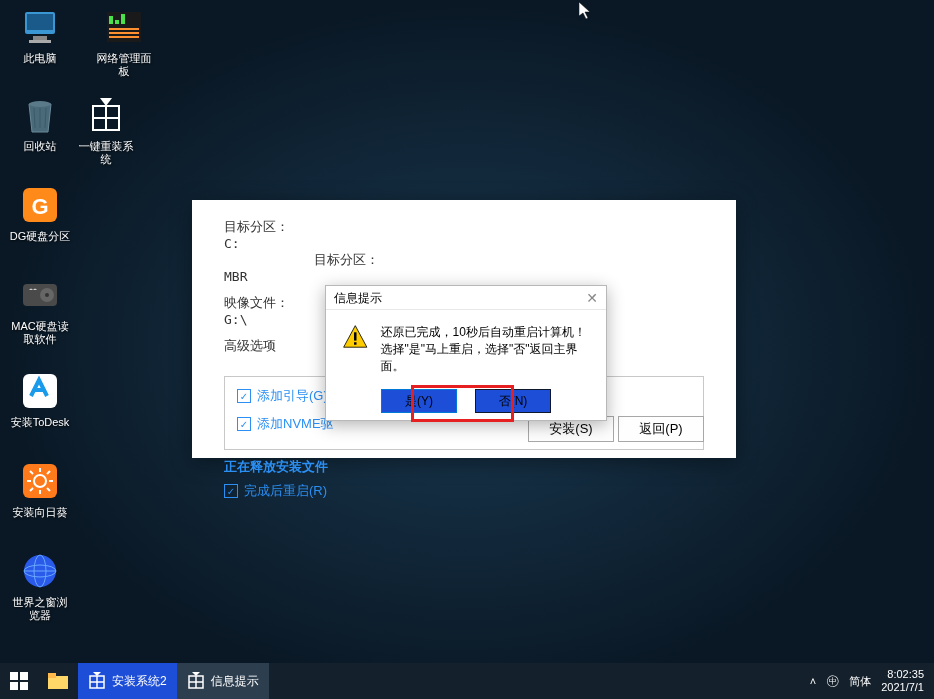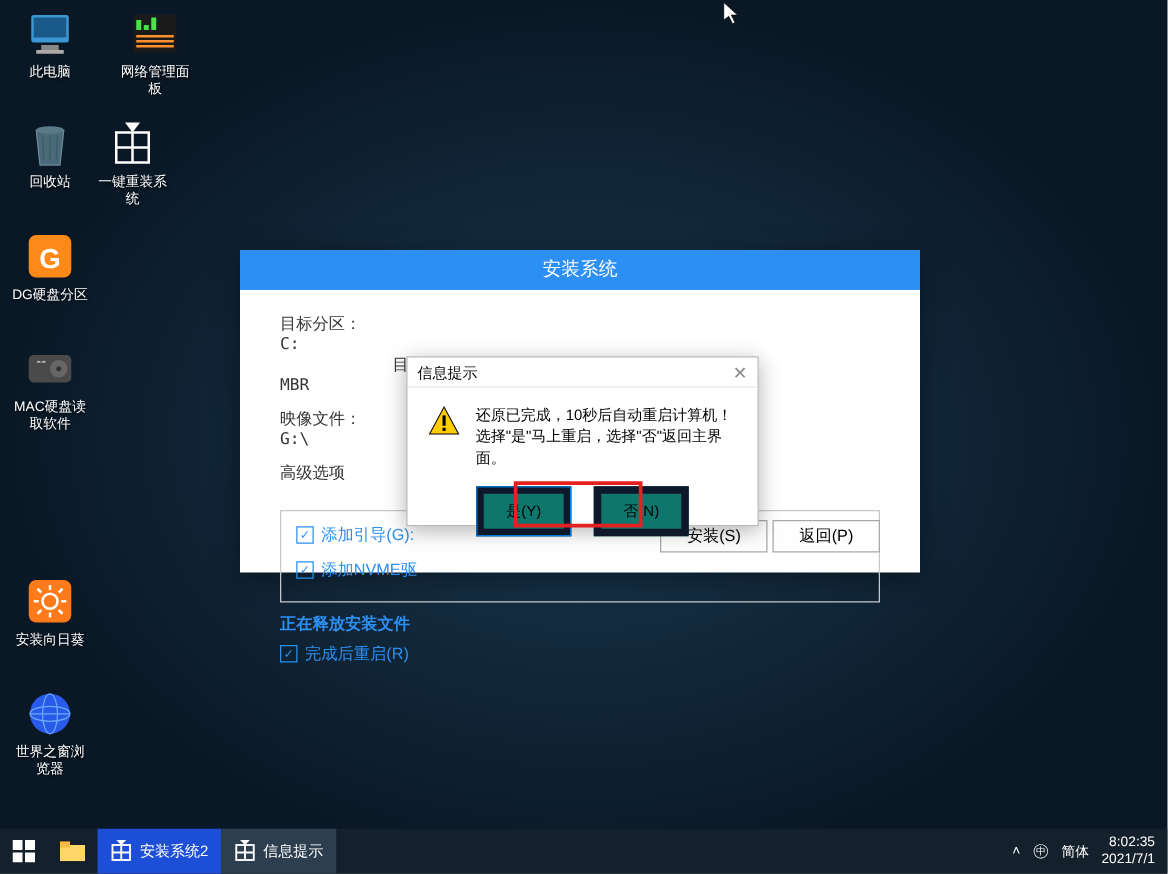--- a/index.html
+++ b/index.html
@@ -36,21 +36,21 @@
     
     .dialog {
       position: absolute; left: 325px; top: 285px; width: 282px; height: 136px;
       background: #fff; border: 1px solid #b8b8b8; box-shadow: 0 4px 16px rgba(0,0,0,.3);
     }
     .dlg-title { height: 24px; line-height: 24px; padding: 0 8px; font-size: 12px; display: flex; justify-content: space-between; border-bottom: 1px solid #e8e8e8; }
     .dlg-close { cursor: pointer; color: #888; font-size: 14px; }
     .dlg-body { padding: 14px 16px; display: flex; gap: 12px; font-size: 12px; line-height: 17px; }
     .warn-icon { width: 28px; height: 28px; }
     .dlg-btns { display: flex; justify-content: center; gap: 18px; padding: 0 0 12px; }
-    .dlg-btn { width: 76px; height: 40px; border: 6px solid #0f172a; background: #0f766e; font-size: 12px; cursor: pointer; }
+    .dlg-btn { width: 76px; height: 24px; border: 1px solid #0f172a; background: #1d4ed8; font-size: 12px; cursor: pointer; }
     .dlg-btn.primary { outline: 1px solid #0078d7; outline-offset: -1px; }
     .highlight { position: absolute; border: 3px solid #e62020; left: 411px; top: 385px; width: 103px; height: 37px; pointer-events: none; }
 
     
     .taskbar { position: absolute; bottom: 0; left: 0; right: 0; height: 36px; background: #14202c; display: flex; align-items: center; }
     .tb-btn { height: 36px; display: flex; align-items: center; padding: 0 10px; color: #fff; font-size: 12px; gap: 6px; }
     .tb-btn.active { background: #2d3e4f; }
     .tb-btn.hover { background: #1d4ed8; }
     .tb-sep { flex: 1; }
     .tb-tray { display: flex; align-items: center; color: #fff; font-size: 11px; gap: 10px; padding: 0 10px; }
@@ -123,20 +123,29 @@
     <div class="dicon" style="left: 8px; top: 274px;">
       <div class="ic">
         <svg width="42" height="42">
           <rect x="4" y="10" width="34" height="22" rx="4" fill="#4a4a4a"></rect>
           <circle cx="28" cy="21" r="7" fill="#666"></circle>
           <circle cx="28" cy="21" r="2" fill="#333"></circle>
           <path d="M10,16 Q12,13 14,16 Q16,13 18,16" fill="#ccc"></path>
         </svg>
       </div>
       <div class="lbl">MAC硬盘读取软件</div>
+    </div>
+    <div class="dicon" style="left: 8px; top: 370px;">
+      <div class="ic">
+        <svg width="42" height="42">
+          <rect x="4" y="4" width="34" height="34" rx="6" fill="#fff"></rect>
+          <path d="M12,26 L20,10 L28,26 M16,20 L24,20" stroke="#1a9aea" stroke-width="4" fill="none"></path>
+        </svg>
+      </div>
+      <div class="lbl">安装ToDesk</div>
     </div>
     <div class="dicon" style="left: 8px; top: 460px;">
       <div class="ic">
         <svg width="42" height="42">
           <rect x="4" y="4" width="34" height="34" rx="6" fill="#ff7a1a"></rect>
           <circle cx="21" cy="21" r="6" fill="none" stroke="#fff" stroke-width="2"></circle>
           <g stroke="#fff" stroke-width="2">
             <line x1="21" y1="8" x2="21" y2="12"></line>
             <line x1="21" y1="30" x2="21" y2="34"></line>
             <line x1="8" y1="21" x2="12" y2="21"></line>
@@ -157,21 +166,20 @@
           <ellipse cx="21" cy="21" rx="16" ry="6" fill="none" stroke="#6aaaff"></ellipse>
           <ellipse cx="21" cy="21" rx="6" ry="16" fill="none" stroke="#6aaaff"></ellipse>
           <line x1="5" y1="21" x2="37" y2="21" stroke="#6aaaff"></line>
         </svg>
       </div>
       <div class="lbl">世界之窗浏览器</div>
     </div>
   </div>
 
 <div class="install-win">
-  <div class="install-title">安装系统</div>
   <div class="install-body">
     <div class="row">
       <span class="lab">目标分区：</span>
       <span class="val">C:</span>
       <span class="lab" style="margin-left:90px">目标分区：</span>
       <span class="val">MBR</span>
     </div>
     <div class="row">
       <span class="lab">映像文件：</span>
       <span class="val">G:\</span>

